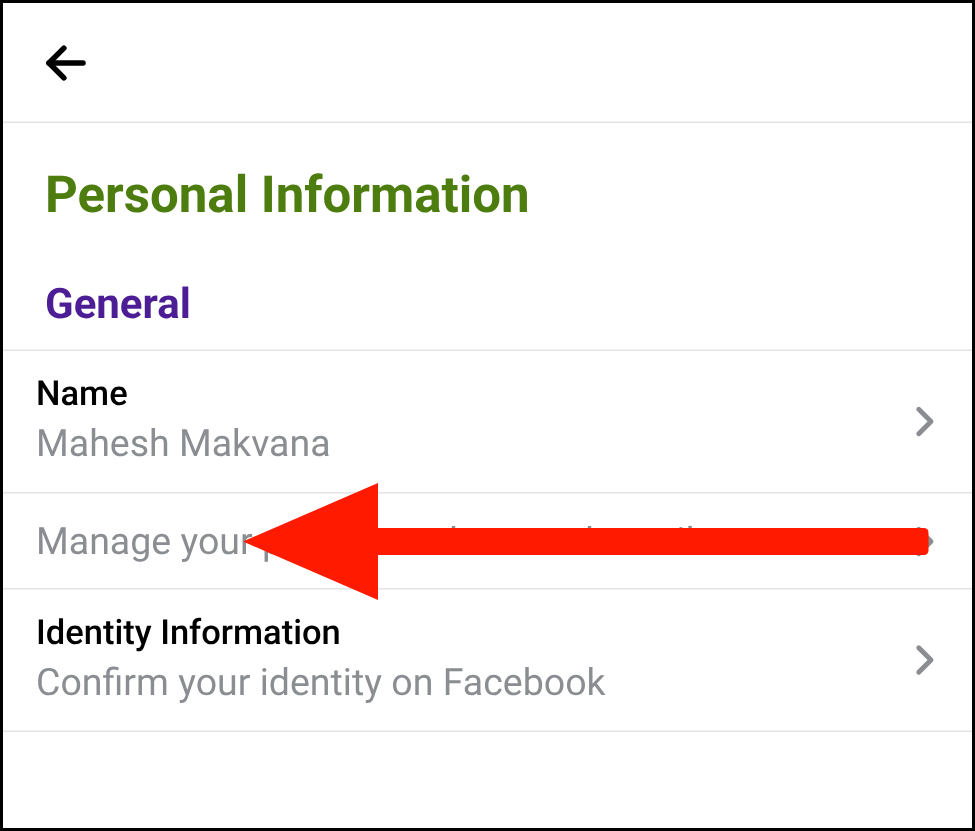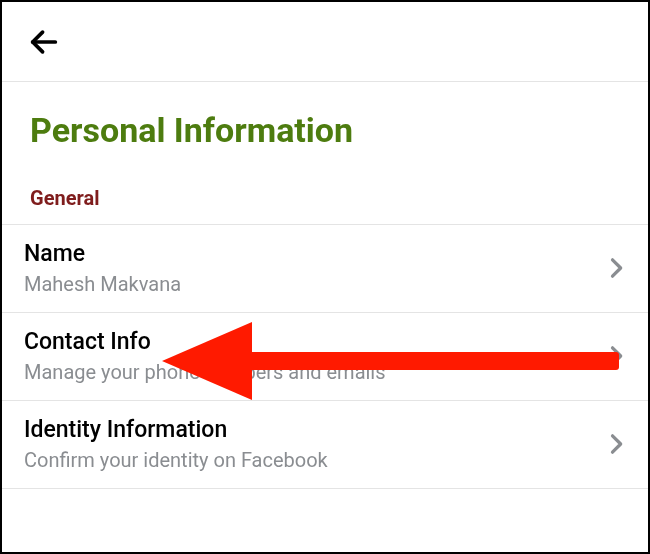--- a/index.html
+++ b/index.html
@@ -31,23 +31,23 @@
       height: 40px;
       cursor: pointer;
     }
     .page-title {
       font-size: 34px;
       font-weight: 700;
       color: #4d7c0f;
       padding: 28px 28px 18px 28px;
     }
     .section-label {
-      font-size: 20px;
+      font-size: 28px;
       font-weight: 700;
-      color: #7f1d1d;
+      color: #4c1d95;
       padding: 18px 26px 14px 28px;
     }
     .list-item {
       display: flex;
       align-items: center;
       justify-content: space-between;
       padding: 14px 18px 14px 22px;
       border-bottom: 1px solid #e4e4e4;
       cursor: pointer;
     }
@@ -58,21 +58,21 @@
       display: flex;
       flex-direction: column;
     }
     .list-item-label {
       font-size: 23px;
       font-weight: 500;
       color: #000;
       line-height: 1.3;
     }
     .list-item-sub {
-      font-size: 20px;
+      font-size: 25px;
       font-weight: 400;
       color: #8a8d91;
       line-height: 1.35;
       margin-top: 2px;
     }
     .chevron {
       flex-shrink: 0;
       margin-left: 10px;
     }
     .arrow-overlay {
@@ -104,21 +104,20 @@
     <span class="list-item-label">Name</span>
     <span class="list-item-sub">Mahesh Makvana</span>
   </div>
   <svg class="chevron" width="28" height="28" viewBox="0 0 24 24" fill="none" stroke="#8a8d91" stroke-width="2.8" stroke-linecap="round" stroke-linejoin="round">
     <polyline points="9 5 16 12 9 19"></polyline>
   </svg>
 </div>
 
 <div class="list-item">
   <div class="list-item-content">
-    <span class="list-item-label">Contact Info</span>
     <span class="list-item-sub">Manage your phone numbers and emails</span>
   </div>
   <svg class="chevron" width="28" height="28" viewBox="0 0 24 24" fill="none" stroke="#8a8d91" stroke-width="2.8" stroke-linecap="round" stroke-linejoin="round">
     <polyline points="9 5 16 12 9 19"></polyline>
   </svg>
 </div>
 
 <div class="list-item">
   <div class="list-item-content">
     <span class="list-item-label">Identity Information</span>

